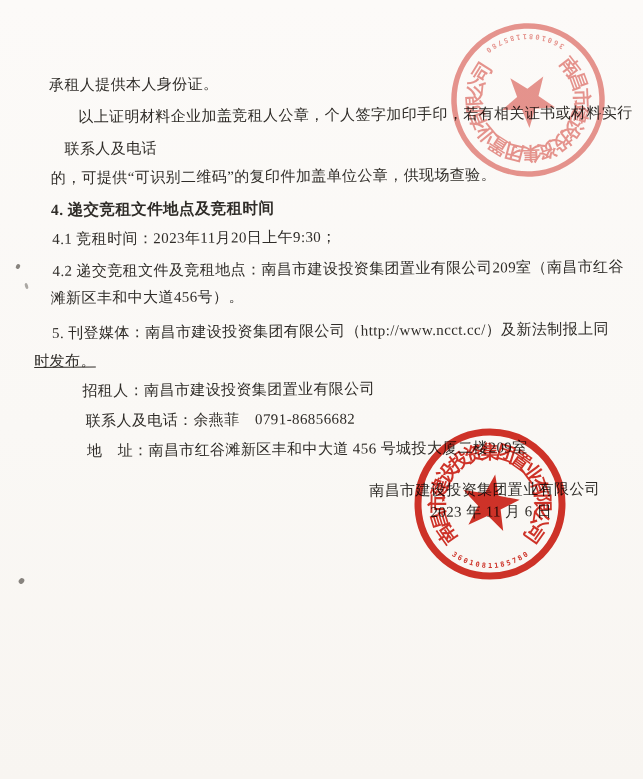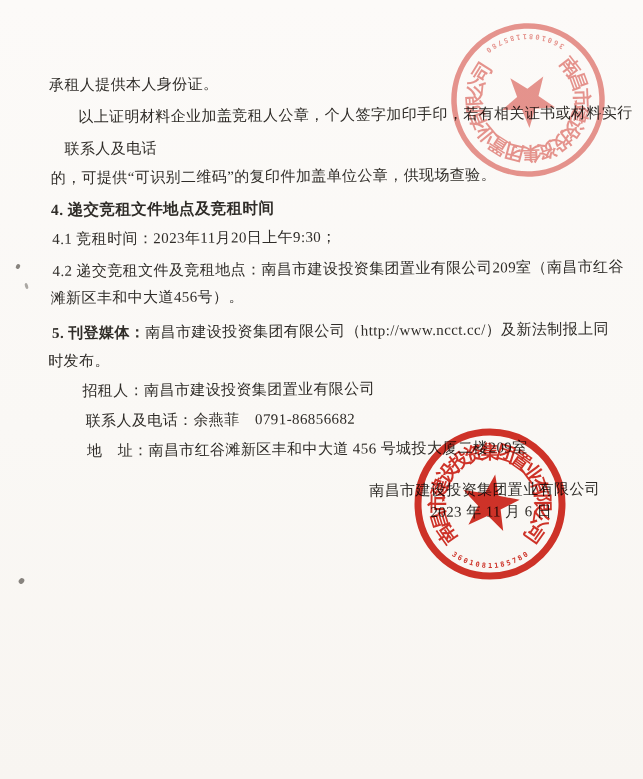--- a/index.html
+++ b/index.html
@@ -16,31 +16,31 @@
     transform:rotate(-0.45deg);
     transform-origin:45px 85px;
   }
   .line{
     position:absolute;
     font-size:15px;
     letter-spacing:0.4px;
     white-space:nowrap;
     color:#2f2c28;
   }
-  .bold{font-weight:bold;}
+  .bold{font-weight:normal;}
   .l1{left:49px;top:76px;}
   .l2{left:78px;top:108px;}
   .l3{left:64px;top:140px;}
   .l4{left:50px;top:169px;}
   .l5{left:50px;top:200px;font-weight:bold;font-size:15.5px;}
   .l6{left:51px;top:230px;}
   .l7{left:51px;top:262px;}
   .l8{left:49px;top:289px;}
   .l9{left:50px;top:324px;}
-  .l10{left:46px;top:352px;}
+  .l10{left:32px;top:352px;text-decoration:underline;}
   .l11{left:80px;top:382px;}
   .l12{left:83px;top:412px;}
   .l13{left:84px;top:442px;}
   .sig-company{left:366px;top:484px;}
   .sig-date{left:427px;top:506px;}
   .seal{
     position:absolute;left:0;top:0;
     width:643px;height:779px;
     mix-blend-mode:multiply;
     pointer-events:none;

